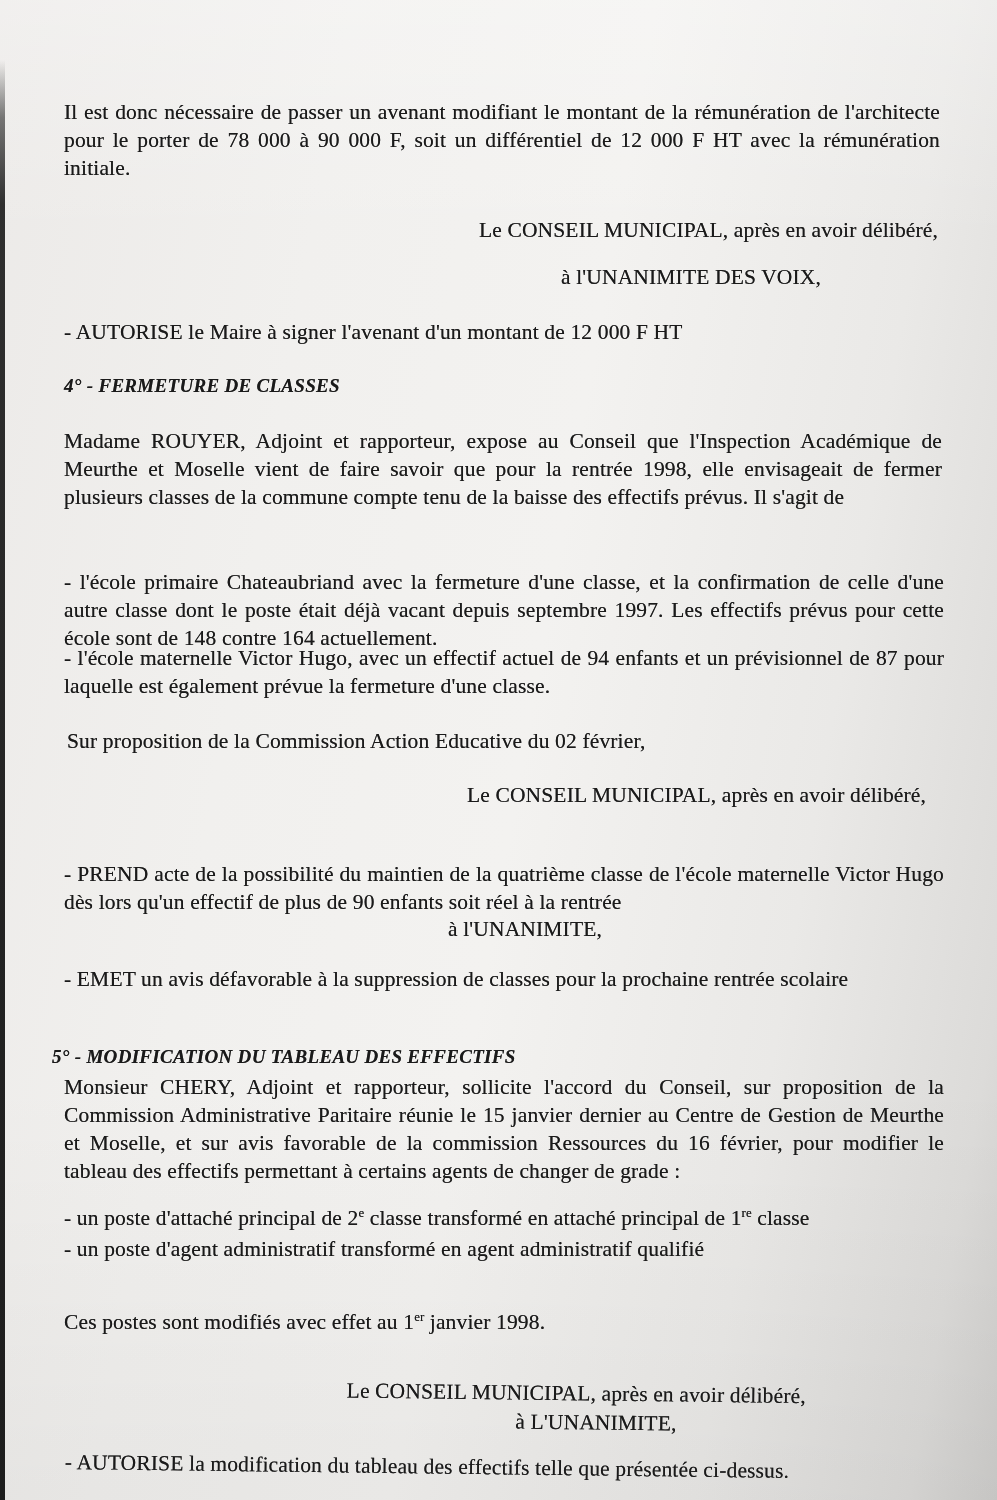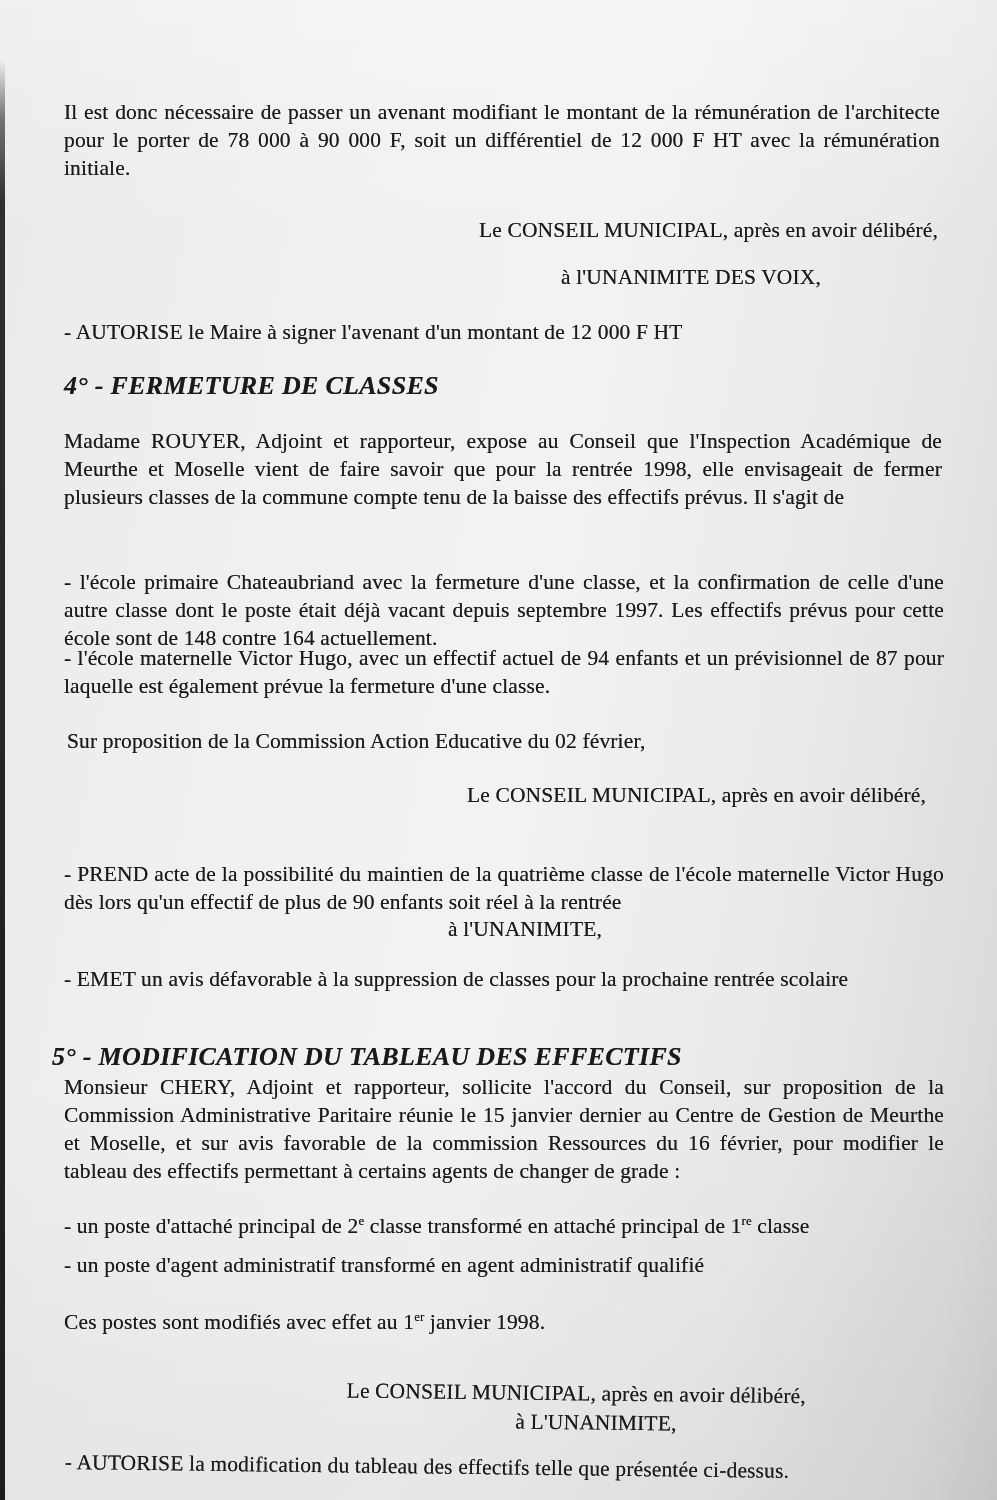--- a/index.html
+++ b/index.html
@@ -44,29 +44,29 @@
   }
   .just {
     text-align: justify;
     text-align-last: left;
   }
   .right { text-align: right; }
   .center { text-align: center; }
   .heading {
     font-weight: bold;
     font-style: italic;
-    font-size: 26px;
+    font-size: 19px;
     letter-spacing: 0.3px;
   }
   sup {
     font-size: 13px;
     line-height: 0;
     letter-spacing: 0;
   }
-  .bullets div { line-height: 31px; margin-top: 8px; }
+  .bullets div { line-height: 31px; }
   .bottom-block {
     position: absolute;
     top: 1365px;
     left: 0;
     width: 997px;
     height: 135px;
     transform: rotate(0.7deg);
     transform-origin: 60px 0;
   }
   .bottom-block .tb { position: absolute; }

